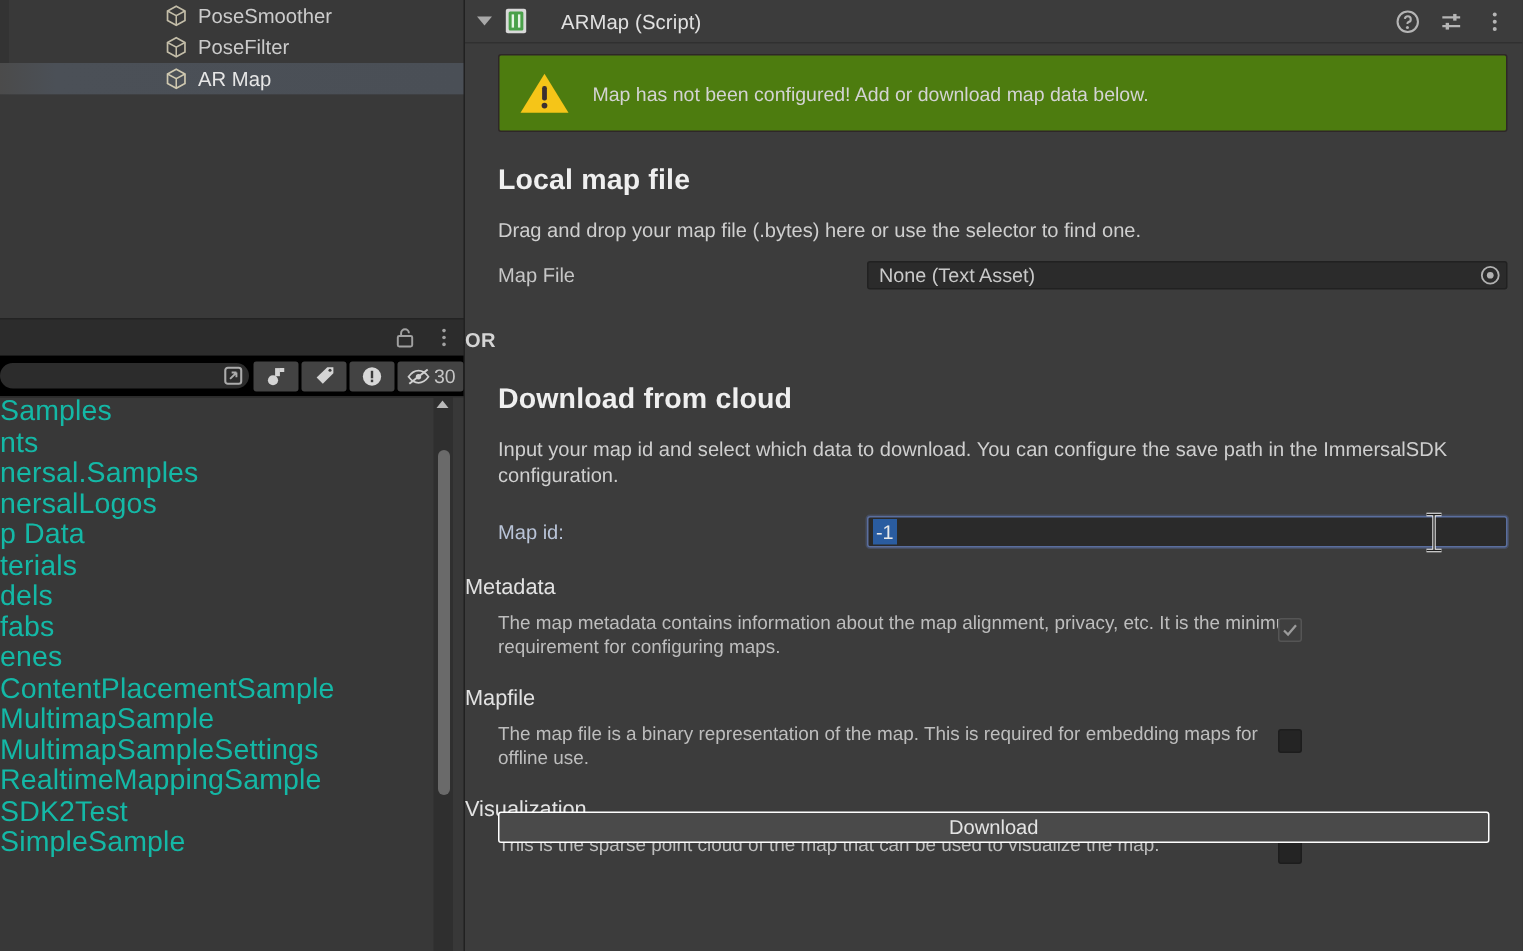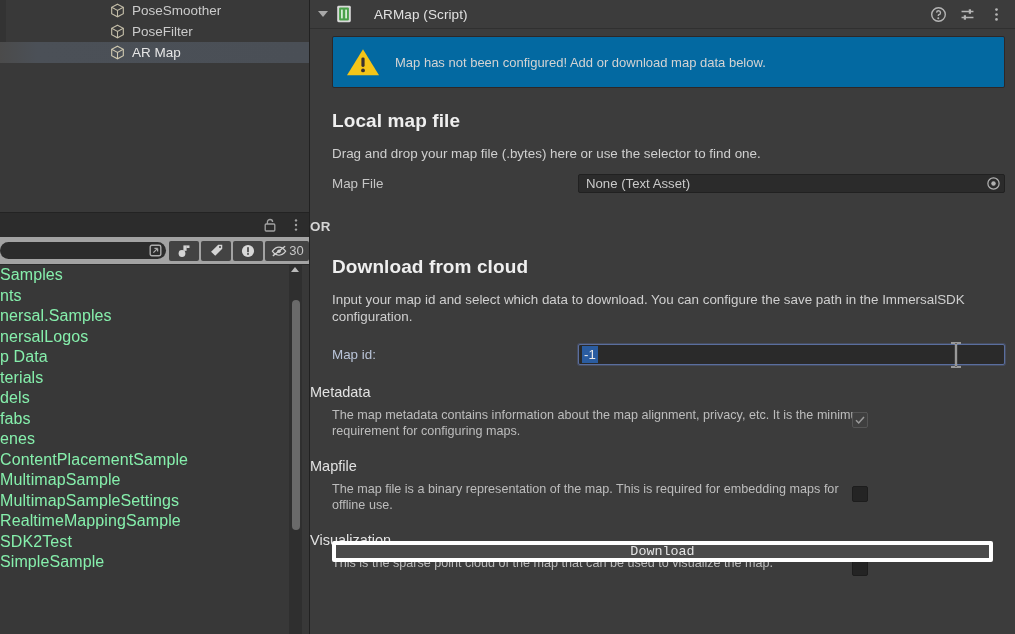--- a/index.html
+++ b/index.html
@@ -46,21 +46,21 @@
     position:absolute; left:0; top:212px; width:310px; height:25px;
     background:#2c2c2c; border-top:1px solid #232323;
     display:flex; align-items:center; justify-content:flex-end;
     padding-right:6px; gap:10px;
   }
   .tb-ic { width:16px; height:16px; opacity:.72; display:block; }
 
   
   #proj-toolbar {
     position:absolute; left:0; top:237px; width:310px; height:28px;
-    background:#a3a3a3; border-bottom:1px solid #2b2b2b;
+    background:#000000; border-bottom:1px solid #2b2b2b;
     display:flex; align-items:center;
   }
   #search-box{
     flex:1 1 auto; height:17px; margin-left:0px; margin-right:2px;
     background:#2c2c2c; border-radius:9px;
     display:flex; align-items:center; justify-content:flex-end; padding-right:2px;
   }
   .filter-btn{
     width:30px; height:20px; margin:0 1px;
     background:#434343; border-radius:2px;
@@ -69,21 +69,21 @@
   .filter-btn.wide{ width:44px; gap:1px; }
   .filter-count{ font-size:13px; color:#c6c6c6; }
 
   
   #proj-list {
     position:absolute; left:0; top:265px; width:310px; height:369px;
     background:#383838; overflow:hidden;
   }
   .prow {
     height:20.5px; line-height:20.5px;
-    font-size:16px; color:#86efac;
+    font-size:19px; color:#14b8a6;
     white-space:nowrap; padding-left:0px;
     letter-spacing:0.1px;
   }
   #proj-scroll {
     position:absolute; right:8px; top:265px; width:13px; height:369px;
     background:#2f2f2f;
   }
   #proj-scroll .up-arrow{
     position:absolute; top:2px; left:2px; width:0;height:0;
     border-left:4.5px solid transparent;border-right:4.5px solid transparent;
@@ -118,21 +118,21 @@
   #script-ic{ width:16px; height:18px; margin-right:22px; display:block; }
   #insp-title{ font-size:13.5px; color:#e1e1e1; letter-spacing:.1px; }
   #insp-header .spacer{ flex:1 1 auto; }
   .hdr-ic{ width:17px; height:17px; margin-left:12px; opacity:.82; display:block; }
 
   #insp-body{ position:relative; padding:0 0 0 0; }
 
   
   #warnbox{
     margin:7px 10px 0 22px; height:52px;
-    background:#0369a1; border:1px solid #2e2727; border-radius:2px;
+    background:#4d7c0f; border:1px solid #2e2727; border-radius:2px;
     display:flex; align-items:center; padding-left:12px; gap:14px;
   }
   #warn-ic{ width:36px; height:32px; flex:0 0 auto; display:block; }
   #warn-text{ font-size:13px; color:#d3d3d3; }
 
   .sec-title{ margin:22px 0 0 22px; font-size:19px; color:#efefef; font-weight:bold; letter-spacing:.1px;}
   .sec-desc{ margin:13px 22px 0 22px; font-size:13.4px; color:#cfcfcf; line-height:17px; }
 
   
   #mapfile-row{
@@ -182,23 +182,23 @@
     width:16px; height:16px; border-radius:2px;
   }
   .opt-check.off{ background:#242424; border:1px solid #1d1d1d; }
   .opt-check.on{ background:#3f3f3f; border:1px solid #555; display:flex; align-items:center; justify-content:center;}
   .opt-check.on svg{ width:12px; height:12px; display:block; }
 
   
   #download-btn{
     position:absolute; left:0; right:0; bottom:9px;
     margin:0 22px 0 22px; height:21px;
-    background:#4a4a4a; border:4px solid #ffffff; border-radius:2px;
+    background:#4a4a4a; border:1px solid #ffffff; border-radius:2px;
     display:flex; align-items:center; justify-content:center;
-    font-size:13.4px; color:#e4e4e4;font-family:Liberation Mono, monospace;
+    font-size:13.4px; color:#e4e4e4;
   }
 </style>
 </head>
 <body>
 
 <div id="root">
 
   <div id="left-col">
 
     <div id="hierarchy">

